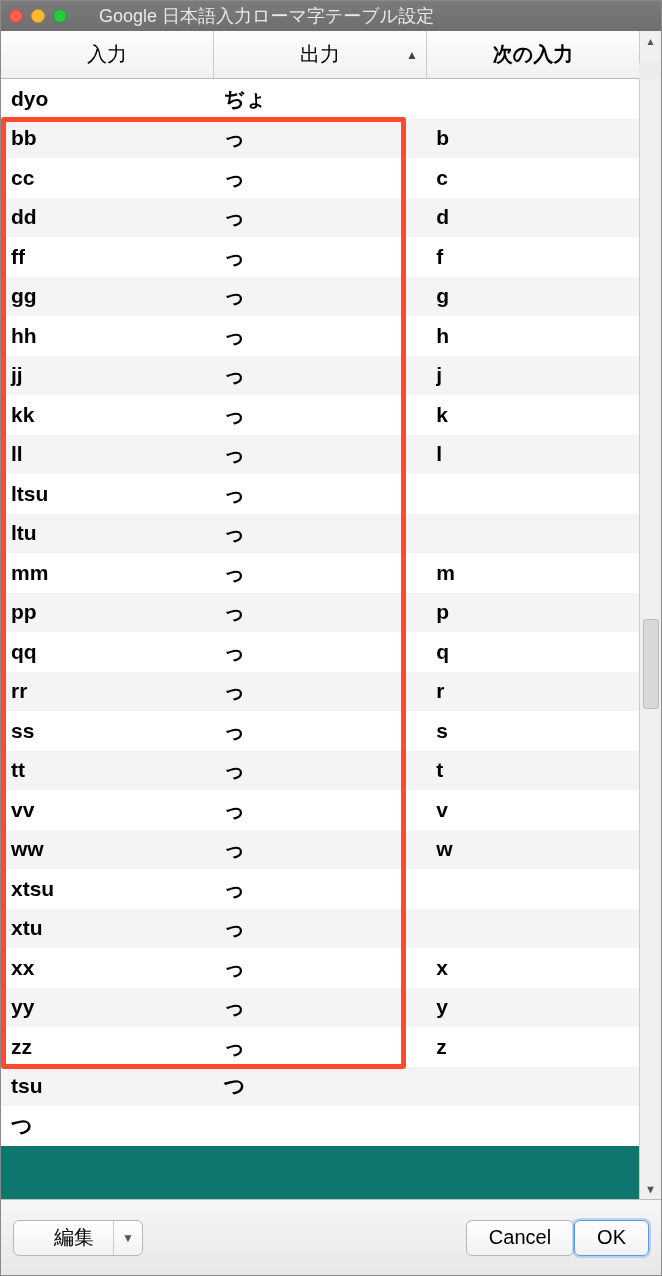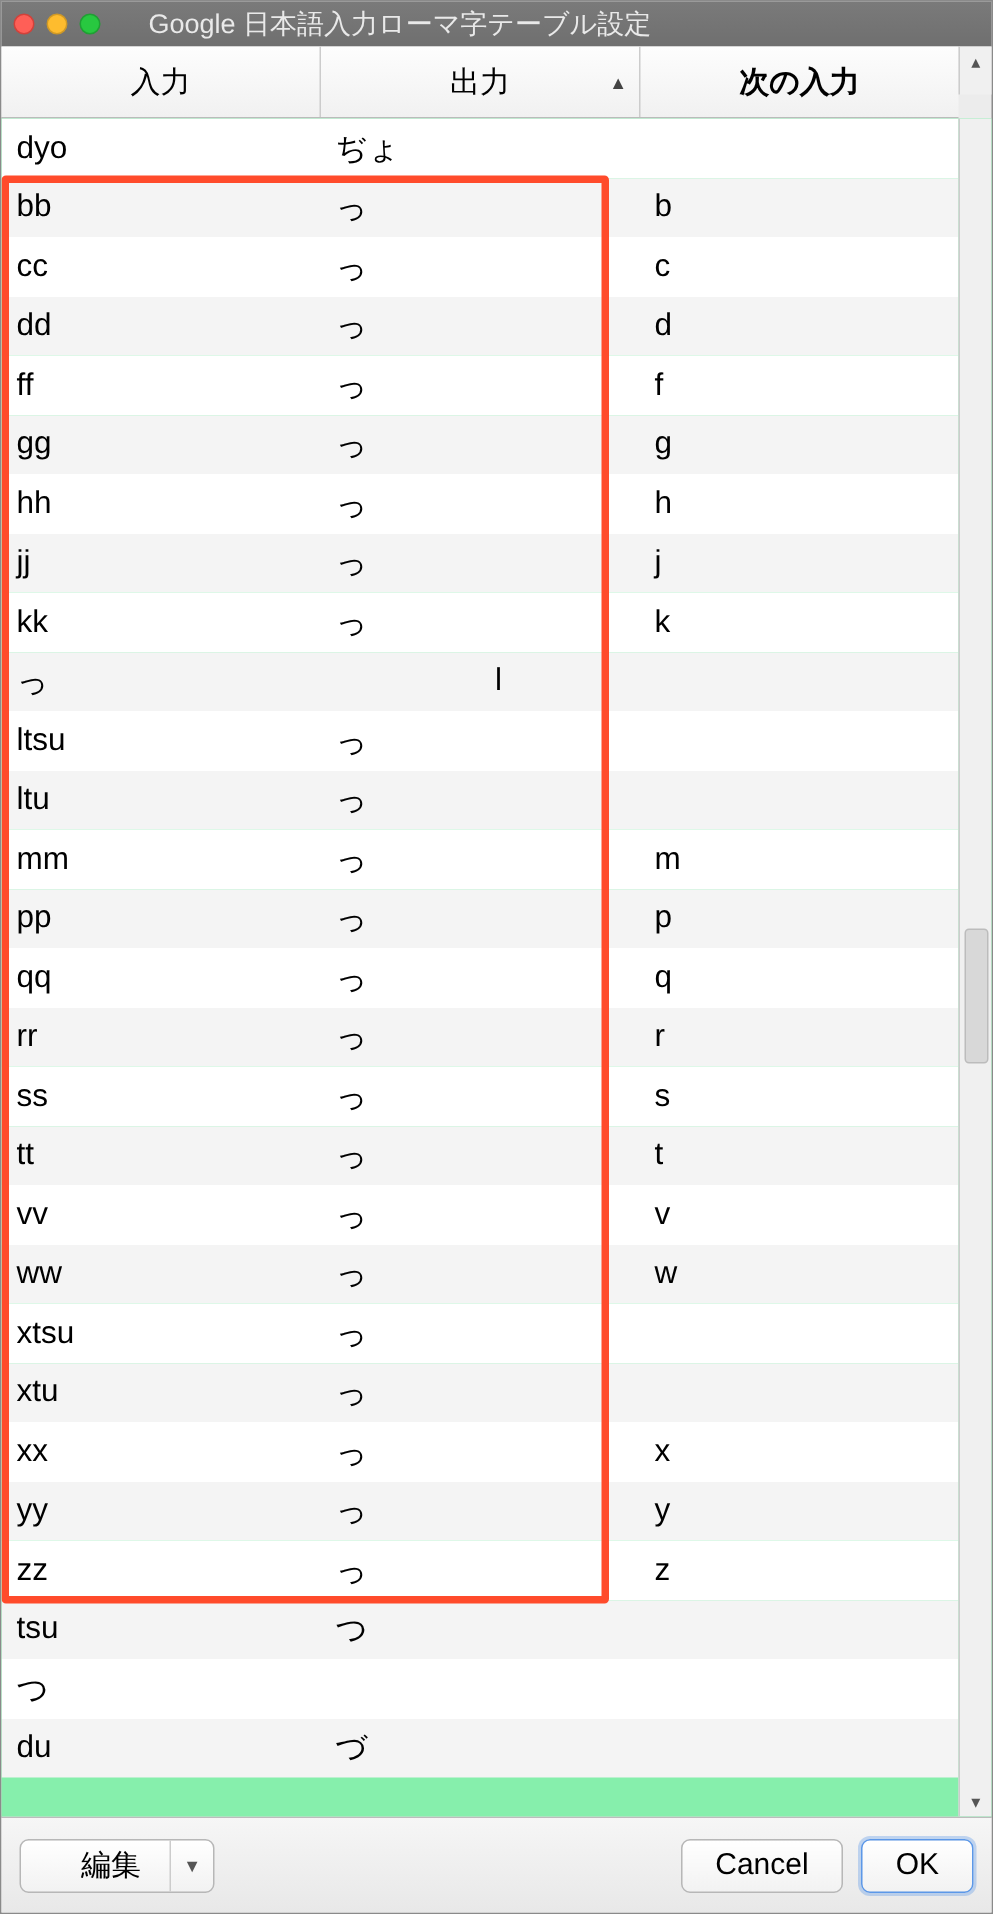--- a/index.html
+++ b/index.html
@@ -13,28 +13,28 @@
   .tl.grn { background:#28c840; border:1px solid #1fa033;}
   .titlebar .title { flex: 0 1 auto; margin-left: 20px; }
   .header-row { display:flex; height:48px; background: linear-gradient(#fdfdfd,#f1f1f1); border-bottom:1px solid #bbb; }
   .hcell { flex:1; border-right:1px solid #ccc; display:flex; align-items:center; justify-content:center; font-size:20px; position:relative; }
   .hcell:last-child { border-right:none;font-weight:bold; }
   .sort-ind { position:absolute; right:8px; font-size:12px; color:#444; }
   .scroll-col { width:22px; background:#f0f0f0; border-left:1px solid #ccc; position:relative;}
   .scroll-arrow { position:absolute; left:0; width:100%; height:20px; display:flex; align-items:center; justify-content:center; font-size:12px; color:#555;}
   .scroll-arrow.top{top:0;} .scroll-arrow.bottom{bottom:0;}
   .scroll-thumb { position:absolute; left:3px; width:16px; background:#d8d8d8; border:1px solid #bcbcbc; border-radius:3px; }
-  .body-area { flex:1; display:flex; position:relative; background:#86efac; overflow:hidden;}
+  .body-area { flex:1; display:flex; position:relative; background:#0f766e; overflow:hidden;font-weight:bold;}
   .table-wrap { flex:1; overflow:hidden; position:relative; }
   .row { display:flex; height:39.5px; align-items:center; font-size:21px; }
   .row:nth-child(odd){ background:#ffffff; }
   .row:nth-child(even){ background:#f4f4f4; }
   .cell { flex:1; padding-left:10px; white-space:nowrap; overflow:hidden; }
   .highlight-box { position:absolute; border:5px solid #ff4b2b; border-radius:3px; pointer-events:none; }
-  .footer { height:64px; background:linear-gradient(#f6f6f6,#e8e8e8); border-top:1px solid #bcbcbc; display:flex; align-items:center; padding:0 12px; gap:12px; }
+  .footer { height:76px; background:linear-gradient(#f6f6f6,#e8e8e8); border-top:1px solid #bcbcbc; display:flex; align-items:center; padding:0 12px; }
   .footer .spacer { flex:1; }
   .btn { height:36px; border:1px solid #b7b7b7; border-radius:6px; background:linear-gradient(#ffffff,#f2f2f2); font-size:20px; padding:0 22px; display:flex; align-items:center; cursor:pointer; }
   .btn.default { border:1.5px solid #5c98e8; box-shadow:0 0 0 2px rgba(92,152,232,.35); }
   .btn.edit { width:130px; justify-content:center; position:relative; padding-right:30px;}
   .btn.edit .chev { position:absolute; right:8px; font-size:12px; color:#555; border-left:1px solid #ccc; padding-left:8px; height:100%; display:flex; align-items:center;}
   .header-wrap { display:flex; }
   .header-wrap .header-row { flex:1; }
 </style>
 </head>
 <body>
@@ -110,20 +110,21 @@
           <div class="cell">jj</div>
           <div class="cell">っ</div>
           <div class="cell">j</div>
         </div>
         <div class="row">
           <div class="cell">kk</div>
           <div class="cell">っ</div>
           <div class="cell">k</div>
         </div>
         <div class="row">
+          <div class="cell">ll</div>
           <div class="cell">っ</div>
           <div class="cell">l</div>
         </div>
         <div class="row">
           <div class="cell">ltsu</div>
           <div class="cell">っ</div>
           <div class="cell"></div>
         </div>
         <div class="row">
           <div class="cell">ltu</div>
@@ -195,25 +196,20 @@
           <div class="cell">っ</div>
           <div class="cell">z</div>
         </div>
         <div class="row">
           <div class="cell">tsu</div>
           <div class="cell">つ</div>
           <div class="cell"></div>
         </div>
         <div class="row">
           <div class="cell">つ</div>
-          <div class="cell"></div>
-        </div>
-        <div class="row">
-          <div class="cell">du</div>
-          <div class="cell">づ</div>
           <div class="cell"></div>
         </div>
         <div class="highlight-box" id="hl" style="top: 37.5px; left: 0px; width: 405.13px; height: 952px;"></div>
     </div>
     <div class="scroll-col">
       <div class="scroll-thumb" id="thumb" style="top: 540px; height: 90px;"></div>
       <div class="scroll-arrow bottom">▾</div>
     </div>
   </div>
 

